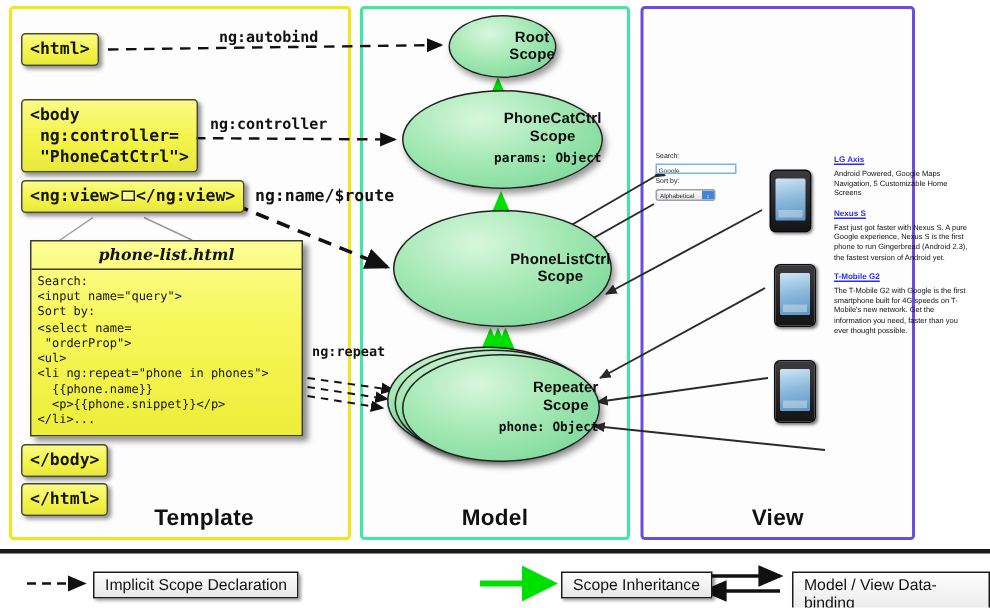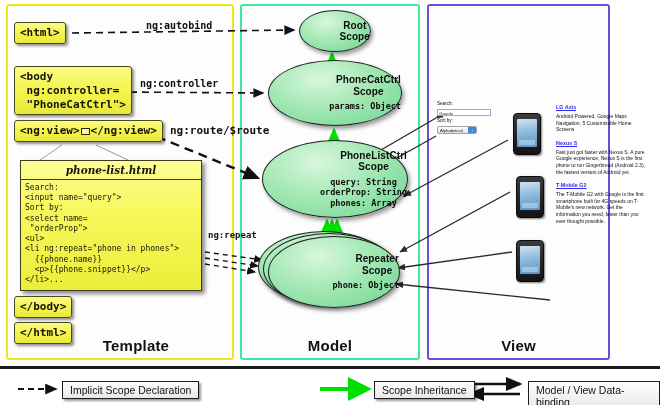--- a/index.html
+++ b/index.html
@@ -299,36 +299,33 @@
 
   <div class="scope sc-cat">
     <div class="sname" style="white-space:pre">PhoneCatCtrl
 Scope</div>
     <div class="sprops">params: Object</div>
   </div>
 
   <div class="scope sc-list">
     <div class="sname" style="white-space:pre">PhoneListCtrl
 Scope</div>
-    <div class="sprops">query: String
-orderProp: String
-phones: Array</div>
   </div>
 
   <div class="scope sc-rep-b1"></div>
   <div class="scope sc-rep-b2"></div>
   <div class="scope sc-rep sc-rep-f">
     <div class="sname" style="white-space:pre">Repeater
 Scope</div>
     <div class="sprops">phone: Object</div>
   </div>
 
   <div class="conn-lbl l-autobind">ng:autobind</div>
   <div class="conn-lbl l-controller">ng:controller</div>
-  <div class="conn-lbl l-route">ng:route/$route</div>
+  <div class="conn-lbl l-route">ng:name/$route</div>
   <div class="conn-lbl l-repeat">ng:repeat</div>
 
   <div class="form-widget">
     <div class="form-lbl">Search:</div>
     <div class="form-input">Google</div>
     <div class="form-lbl">Sort by:</div>
     <div class="form-select">
       <span>Alphabetical</span>
       <span class="arrowbox">↕</span>
     </div>

